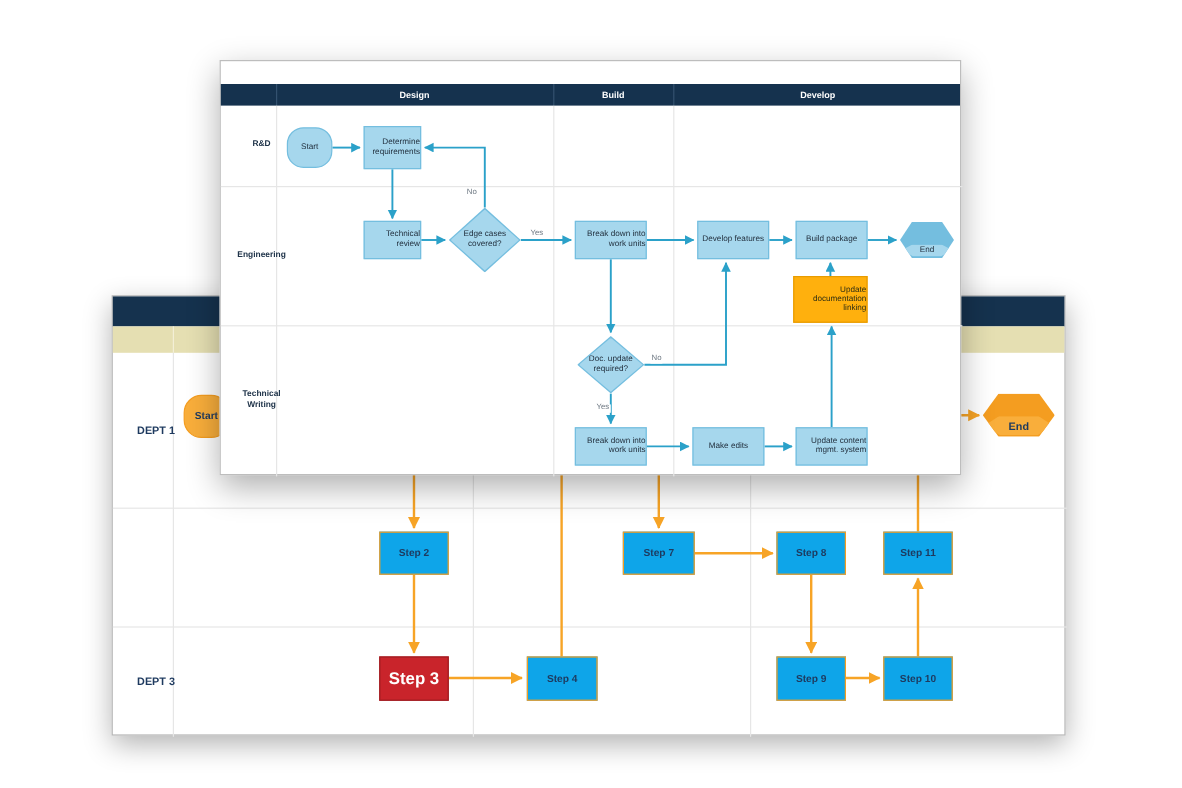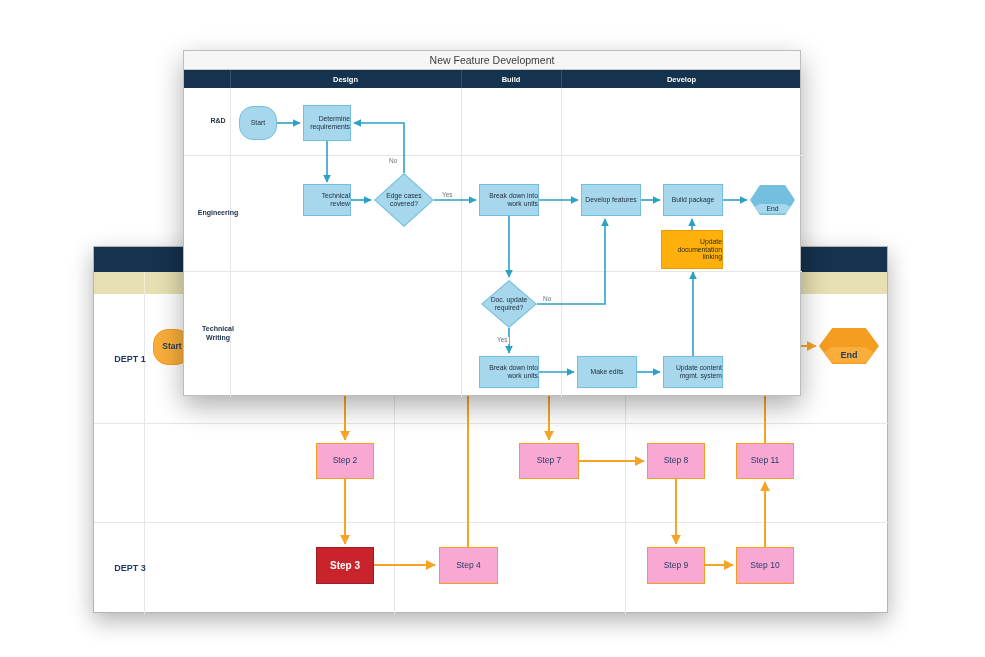--- a/index.html
+++ b/index.html
@@ -18,24 +18,24 @@
   #bg-chart .tan-band  { position:absolute; left:0; top:25px; width:100%; height:22px; background:#e5dfb2; }
   #bg-chart .tan-sep   { position:absolute; left:50px; top:25px; width:1px; height:22px; background:#f3efd6; }
   .gridv { position:absolute; width:1px; background:#e6e6e6; }
   .gridh { position:absolute; height:1px; background:#e6e6e6; }
   .lane-label { position:absolute; display:flex; align-items:center; justify-content:center;
                 text-align:center; font-weight:bold; color:#1e3a5f;margin-left:11px; }
   #bg-chart .lane-label { width:50px; font-size:9px; }
 
   .node { position:absolute; display:flex; align-items:center; justify-content:center;
           text-align:right; line-height:1.15; }
-  .orange-rect { background:#f9a8d4; border:1.5px solid #f49d20; color:#1e3a5f;
-                 font-weight:normal; font-size:8.5px; }
+  .orange-rect { background:#0ea5e9; border:1.5px solid #f49d20; color:#1e3a5f;
+                 font-weight:bold; font-size:8.5px; }
   .red-rect    { background:#c9242b; border:1.5px solid #9e1d22; color:#ffffff;
-                 font-weight:bold; font-size:10px; }
+                 font-weight:bold; font-size:14px; }
   .orange-stadium { background:#f9ae3b; border:1.5px solid #f49d20; border-radius:15px;
                     color:#1e3a5f; font-weight:bold; font-size:8.5px; }
   .hex-outer { position:absolute; clip-path:polygon(22% 0%,78% 0%,100% 50%,78% 100%,22% 100%,0% 50%); }
   .hex-inner { position:absolute; inset:1.5px; clip-path:polygon(22% 0%,78% 0%,100% 50%,78% 100%,22% 100%,0% 50%);
                display:flex; align-items:center; justify-content:center; text-align:center;margin-top:17px; }
   .hex-orange { background:#f49d20; }
   .hex-orange .hex-inner { background:#f9ae3b; color:#1e3a5f; font-weight:bold; font-size:9px; }
 
   svg.connectors { position:absolute; left:0; top:0; overflow:visible; }
   svg.connectors polyline { fill:none; }
@@ -112,21 +112,20 @@
     <div class="node orange-rect" style="left:425px; top:196px; width:60px; height:36px;">Step 7</div>
     <div class="node orange-rect" style="left:553px; top:196px; width:58px; height:36px;">Step 8</div>
     <div class="node orange-rect" style="left:642px; top:196px; width:58px; height:36px;">Step 11</div>
     <div class="node red-rect" style="left:222px; top:300px; width:58px; height:37px;">Step 3</div>
     <div class="node orange-rect" style="left:345px; top:300px; width:59px; height:37px;">Step 4</div>
     <div class="node orange-rect" style="left:553px; top:300px; width:58px; height:37px;">Step 9</div>
     <div class="node orange-rect" style="left:642px; top:300px; width:58px; height:37px;">Step 10</div>
   </div>
 
   <div class="chart" id="fg-chart">
-    <div class="title-bar">New Feature Development</div>
     <div class="phase-band"></div>
     <div class="phase-sep" style="left:46px;"></div>
     <div class="phase-sep" style="left:277px;"></div>
     <div class="phase-sep" style="left:377px;"></div>
     <div class="phase-label" style="left:46px;  width:231px;">Design</div>
     <div class="phase-label" style="left:277px; width:100px;">Build</div>
     <div class="phase-label" style="left:377px; width:241px;">Develop</div>
 
     <div class="gridv" style="left:46px;  top:37px; height:309px;"></div>
     <div class="gridv" style="left:277px; top:37px; height:309px;"></div>

